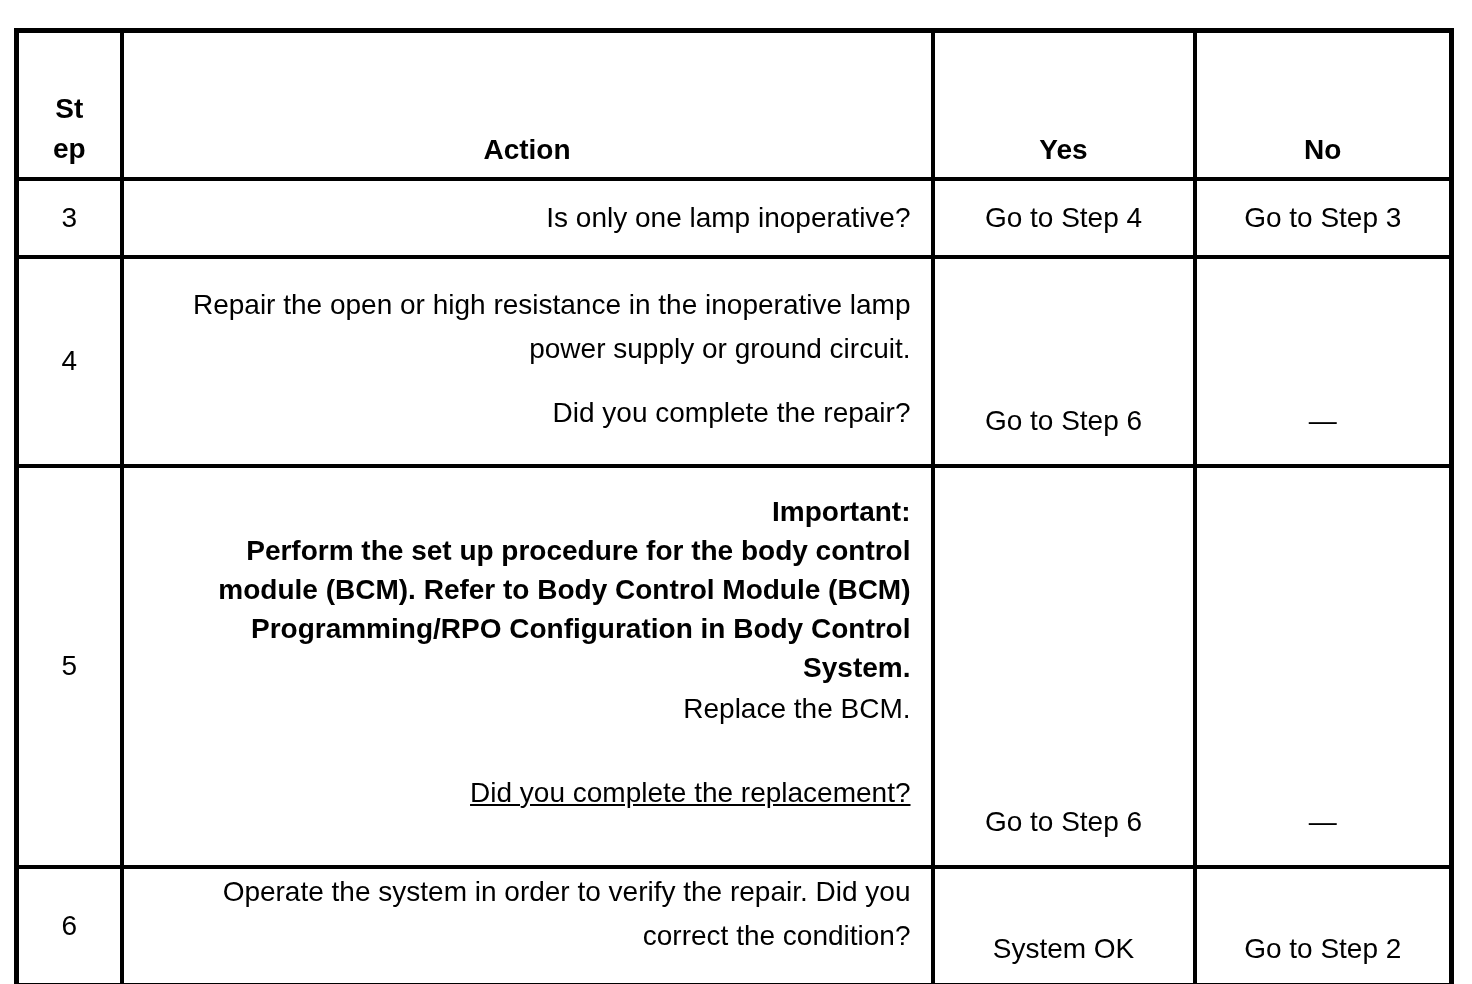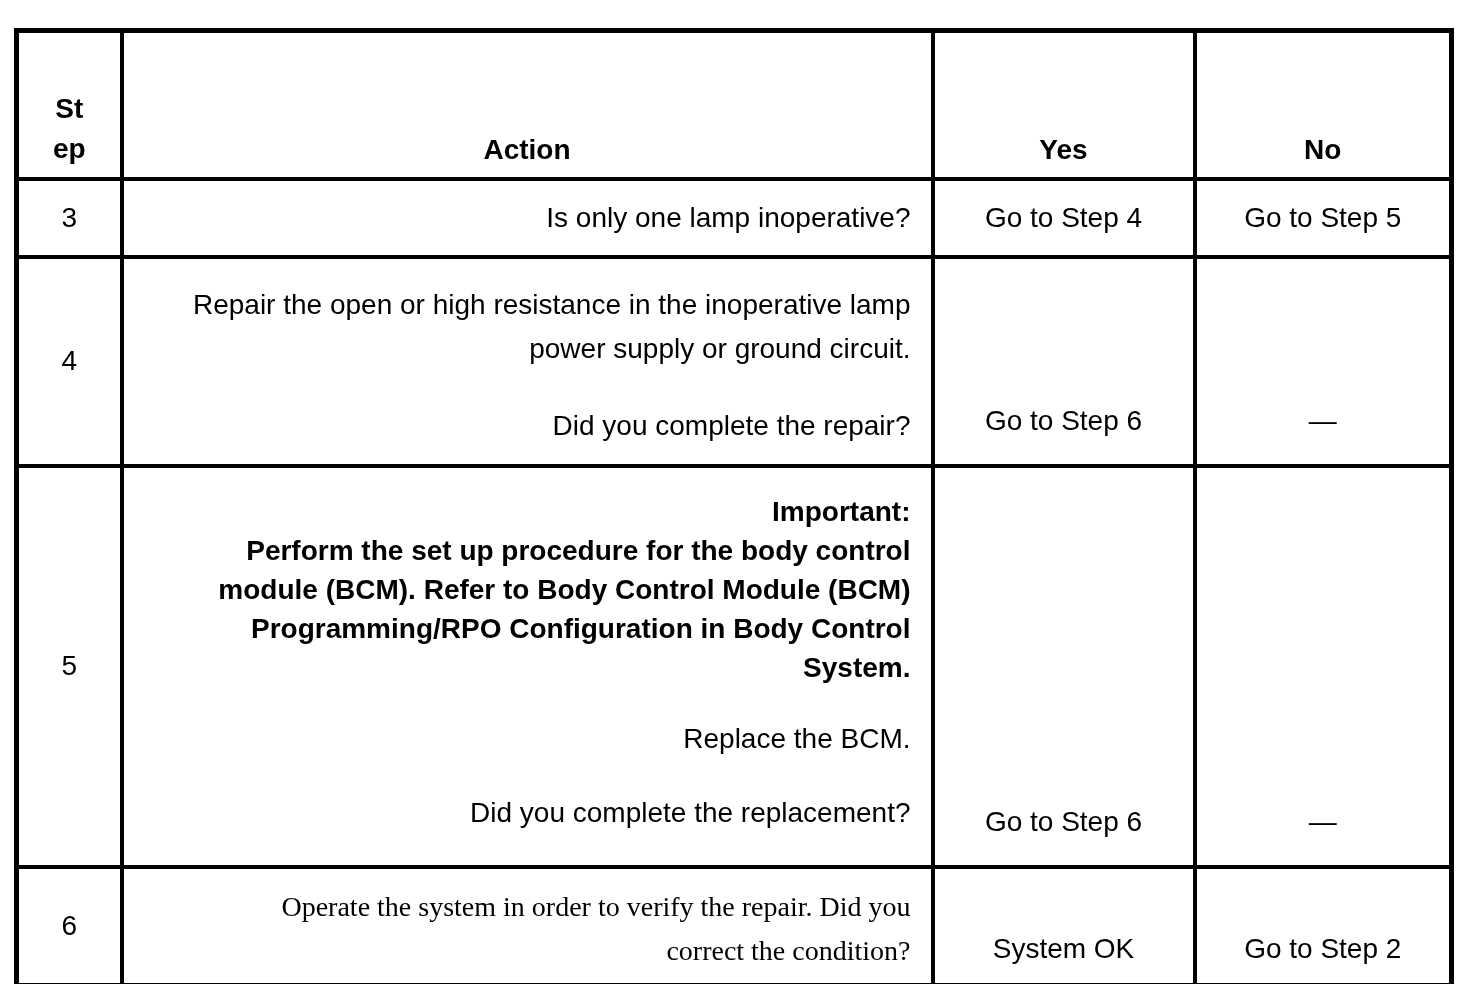--- a/index.html
+++ b/index.html
@@ -51,35 +51,35 @@
     vertical-align: middle;
     line-height: 44px;
   }
   td.action-cell {
     text-align: right;
     padding: 0 20px 0 12px;
     line-height: 44px;
   }
   td.v-mid { vertical-align: middle; }
   td.v-top { vertical-align: top; padding-top: 24px; }
-  td.action-cell.r6pad { vertical-align: top; padding-top: 16px; font-family: Liberation Serif, serif; }
+  td.action-cell.r6pad { vertical-align: top; padding-top: 1px; }
 
   td.yn-cell {
     text-align: center;
     line-height: 44px;
   }
   td.yn-mid    { vertical-align: middle; margin-top: 32px; }
   td.yn-bottom { vertical-align: bottom; padding-bottom: 21px; }
   td.yn-bottom-sm { vertical-align: bottom; padding-bottom: 12px; }
 
   .preline { white-space: pre-line; }
   .bold-block { font-weight: bold; line-height: 39px; }
-  .gap36 { margin-top: 33px; }
-  .gap30 { margin-top: 30px; }
-  .gap48 { margin-top: 30px; }
+  .gap36 { margin-top: 20px; }
+  .gap30 { }
+  .gap48 { margin-top: 40px; text-decoration: underline; }
   .indent { padding-left: 11px; }
 </style>
 </head>
 <body>
 
 <table class="doc-table">
   <colgroup>
     <col class="c-step">
     <col class="c-action">
     <col class="c-yes">
@@ -94,21 +94,21 @@
       <th class="hcell">No</th>
     </tr>
   </thead>
   <tbody>
     <tr class="r-3">
       <td class="step-cell">3</td>
       <td class="action-cell v-mid">
         <div class="preline">Is only one lamp inoperative?</div>
       </td>
       <td class="yn-cell yn-mid">Go to Step 4</td>
-      <td class="yn-cell yn-mid">Go to Step 5</td>
+      <td class="yn-cell yn-mid">Go to Step 3</td>
     </tr>
 
     <tr class="r-4">
       <td class="step-cell">4</td>
       <td class="action-cell v-top">
         <div class="preline">Repair the open or high resistance in the inoperative lamp
 power supply or ground circuit.</div>
         <div class="gap36">Did you complete the repair?</div>
       </td>
       <td class="yn-cell yn-bottom">Go to Step 6</td>

